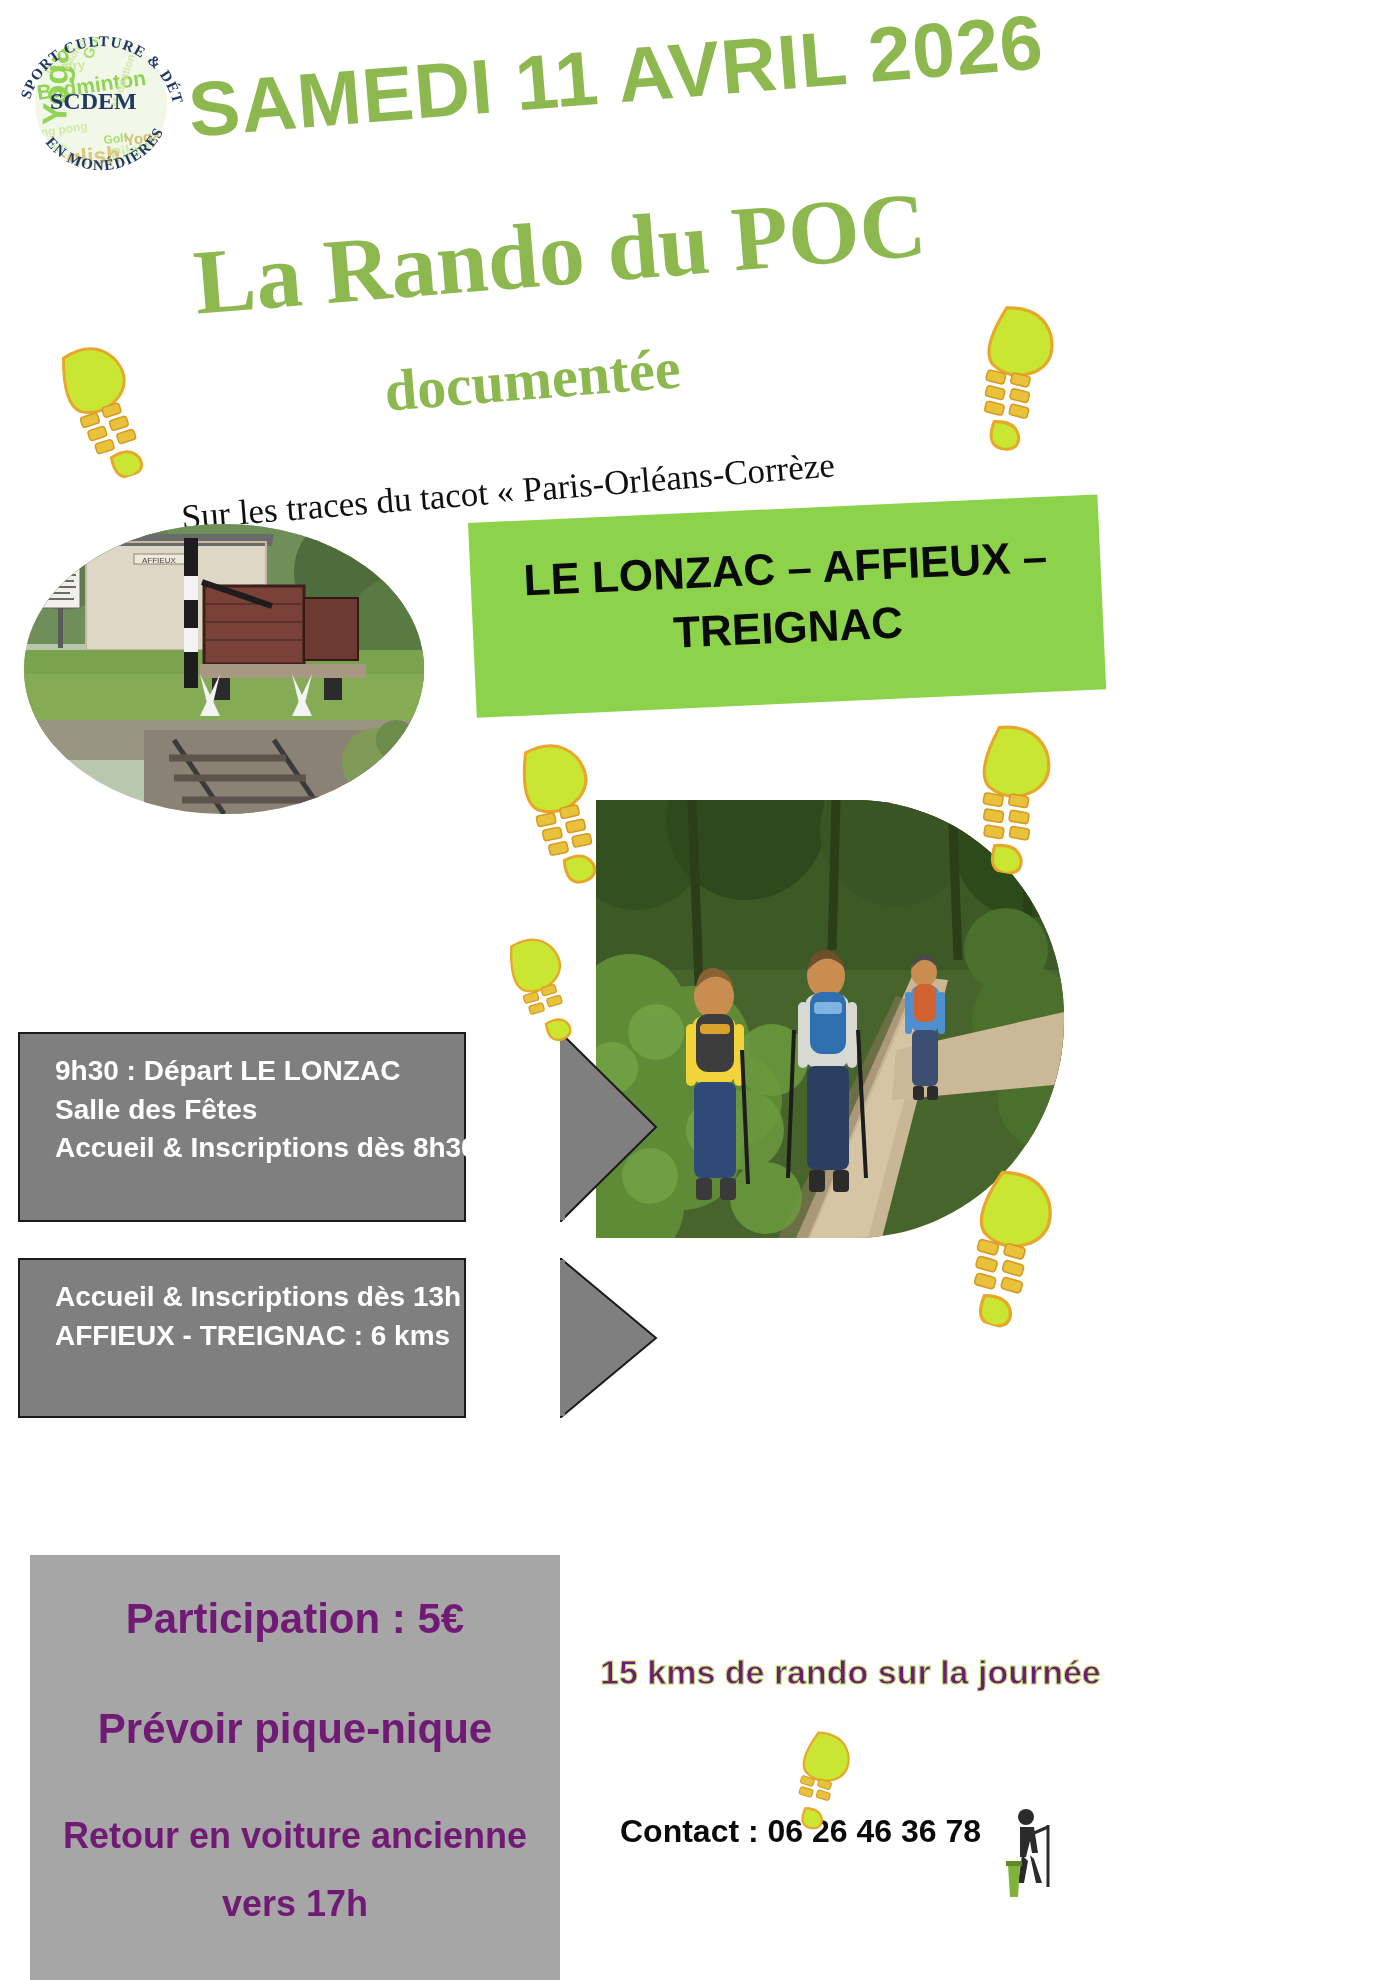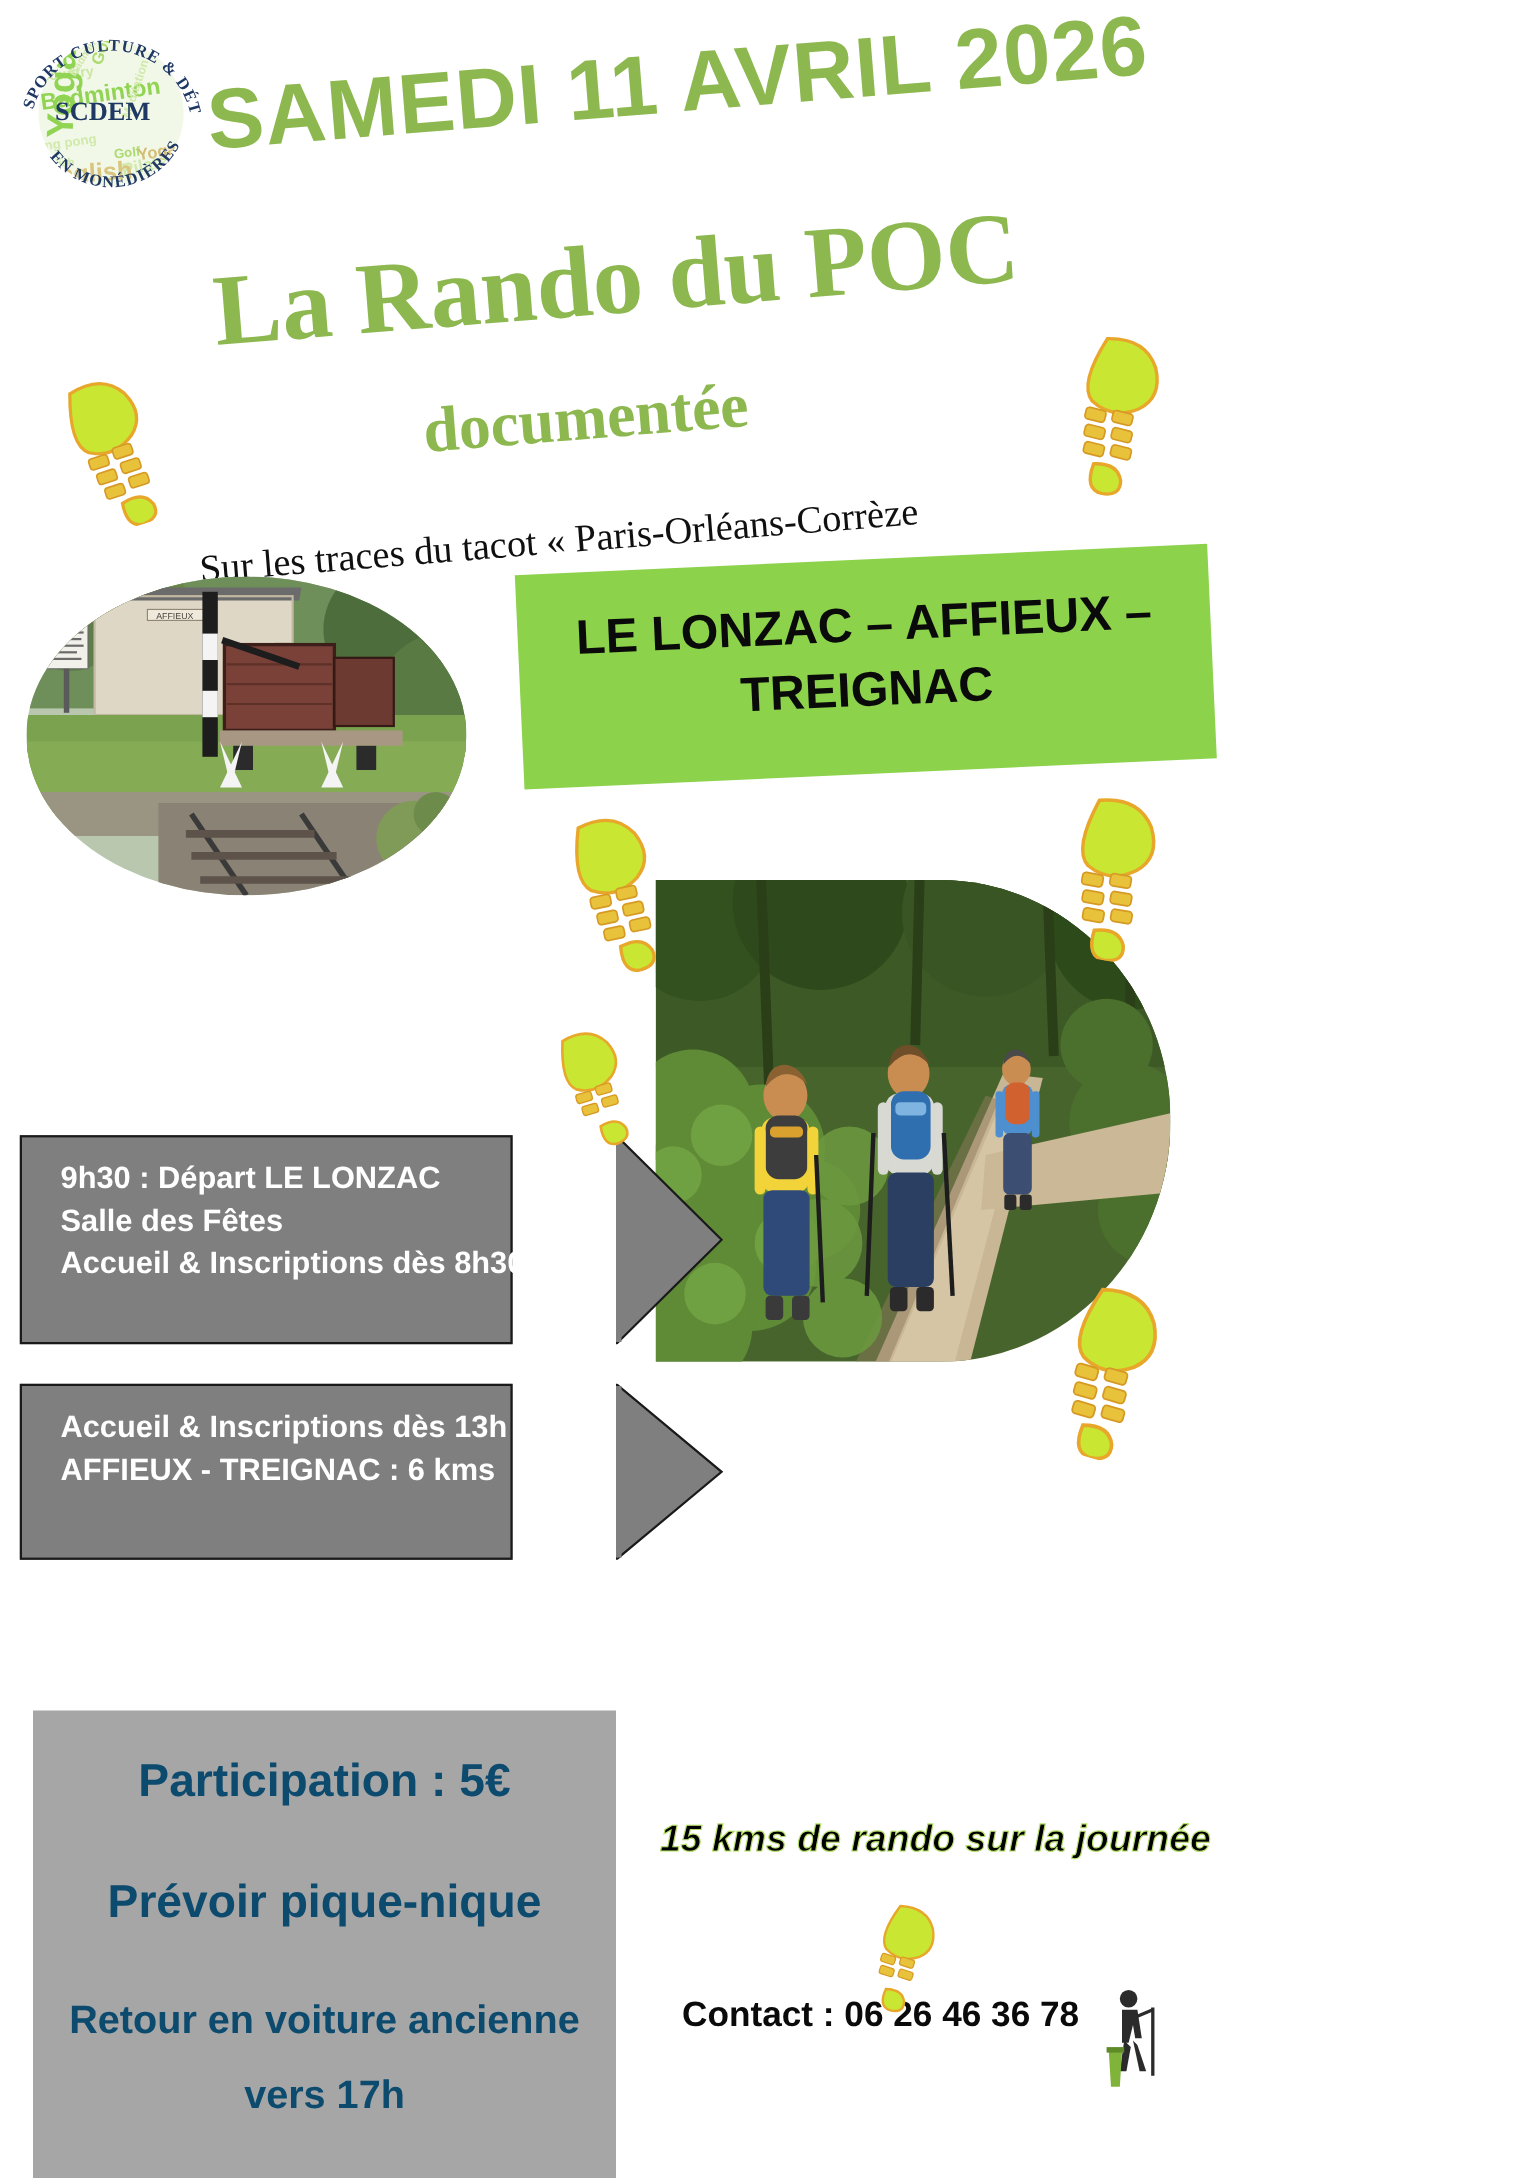--- a/index.html
+++ b/index.html
@@ -164,38 +164,37 @@
     left: 30px;
     top: 1555px;
     width: 530px;
     height: 425px;
     background: #a6a6a6;
     box-sizing: border-box;
     padding: 40px 16px 0 16px;
     text-align: center;
     font-family: "Liberation Sans", sans-serif;
     font-weight: bold;
-    color: #0c4a6e;
+    color: #701a75;
   }
   .participation .p-line { font-size: 42px; margin-bottom: 62px; white-space: nowrap; }
   .participation .p-line.small { font-size: 36px; margin-bottom: 26px; }
   .participation .p-line.last { font-size: 36px; margin-bottom: 0; }
 
   
   .kms-line {
     position: absolute;
     left: 600px;
     top: 1653px;
     font-family: "Liberation Sans", sans-serif;
     font-weight: bold;
     font-size: 34px;
-    color: #000000;
+    color: #701a75;
     -webkit-text-stroke: 1px #b7e06a;
     white-space: nowrap;
-    font-style: italic;
   }
   .contact-line {
     position: absolute;
     left: 620px;
     top: 1813px;
     font-family: "Liberation Sans", sans-serif;
     font-weight: bold;
     font-size: 32px;
     color: #0a0a0a;
     white-space: nowrap;

